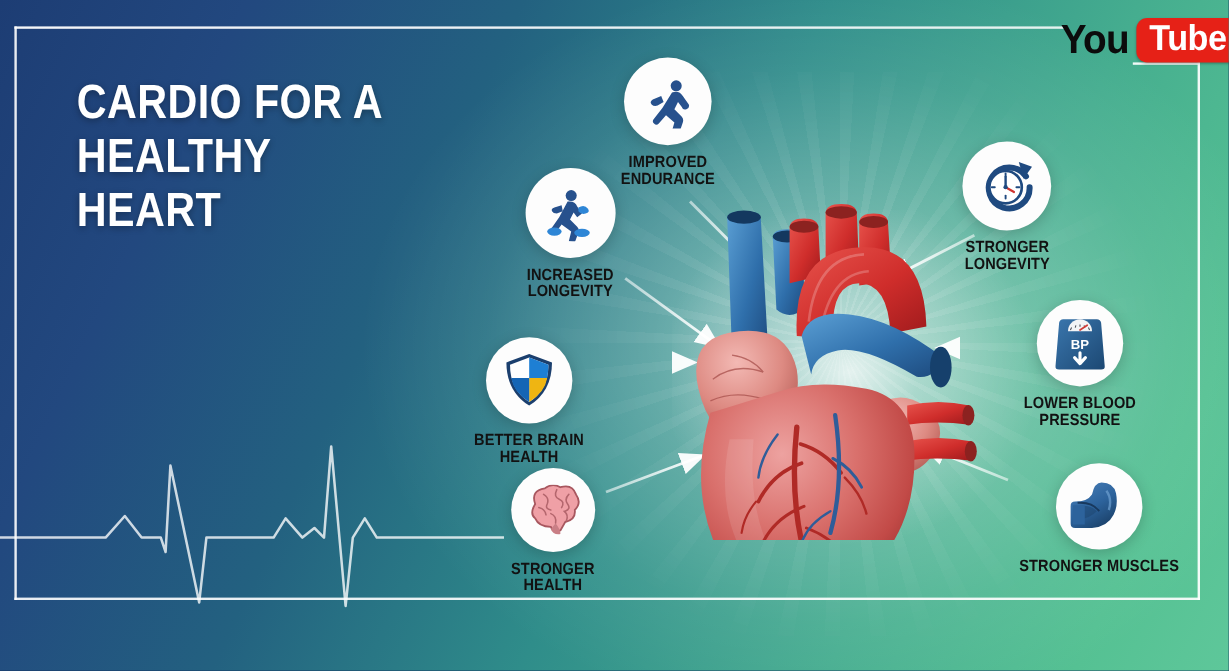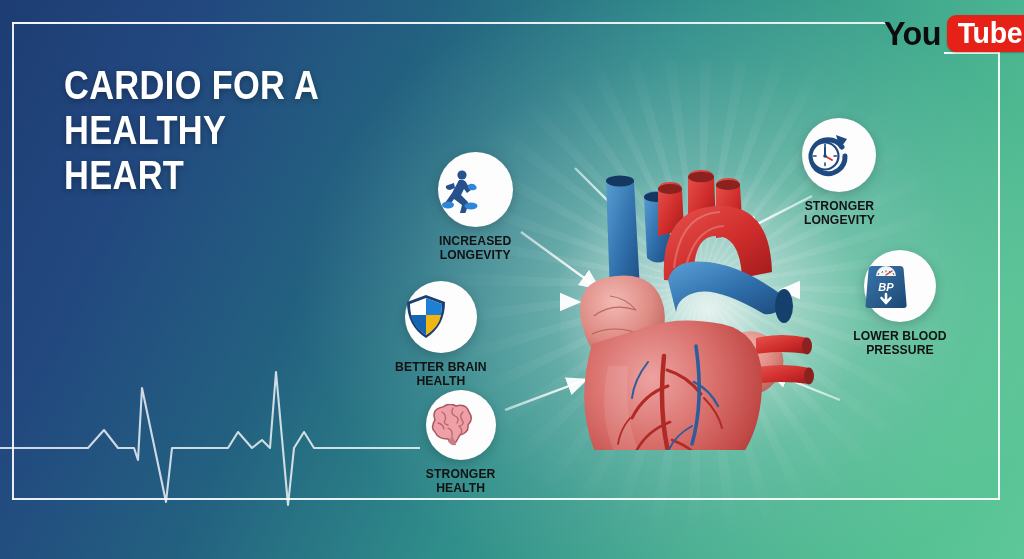--- a/index.html
+++ b/index.html
@@ -60,23 +60,22 @@
            transform:scaleX(0.95); transform-origin:left center; }
   .yt-box{ background:#e62117; border-radius:9px; padding:2px 9px 4px 9px; margin-left:3px;
            box-shadow:0 1px 2px rgba(0,0,0,0.25); }
   .yt-tube{ font-size:30px; font-weight:700; color:#fff; letter-spacing:-0.4px; line-height:1.05;
             transform:scaleX(0.95); display:inline-block; }
 
   
   .node{ position:absolute; display:flex; flex-direction:column; align-items:center; }
   .bubble{
     background:#fdfdfd; border-radius:50%;
-    display:flex; align-items:center; 
+    display:flex; align-items:center; justify-content:center;
     box-shadow:0 3px 12px rgba(0,0,0,0.20);
-    font-style:italic;
   }
   .node-label{
     margin-top:7px; text-align:center; color:#121212;
     font-weight:700; font-size:13.5px; line-height:1.06;
     letter-spacing:0.1px; text-transform:uppercase;
     transform:scaleX(0.90); white-space:pre-line;
   }
   .arrows{ position:absolute; inset:0; pointer-events:none; }
 </style>
 </head>
@@ -203,22 +202,35 @@
       <path d="M156,268 q14,14 18,30" stroke-width="2"></path>
     </g>
     <g stroke="#2f5d99" fill="none" stroke-linecap="round">
       <path d="M148,216 q8,56 -4,98" stroke-width="3.6"></path>
       <path d="M146,252 q16,8 24,24" stroke-width="2.4"></path>
       <path d="M144,296 q-18,10 -24,26" stroke-width="2"></path>
       <path d="M100,232 q-14,18 -16,36" stroke-width="2"></path>
     </g>
   </svg>
 
-
-  <div class="node" style="left:435px; top:152px;">
+  <div class="node" style="left:513px; top:48px;">
+    <div class="bubble" style="width:73px;height:73px">
+      <svg width="44" height="44" viewBox="0 0 44 44">
+        <g fill="#27518d">
+          <circle cx="28.5" cy="8.5" r="4.6"></circle>
+          <path d="M25,14 q6,-2 9,3 l5,7 q1,3 -2,4 q-3,1 -4,-2 l-3,-4 l-3,6 l6,6 q2,2 1,5 l-3,9 q-1,3 -4,2 q-3,-1 -2,-4 l2,-7 l-7,-6 l-6,7 q-2,2 -4,0 q-2,-2 0,-4 l7,-9 z"></path>
+          <path d="M13,25 q-3,1 -5,-1 q-2,-2 1,-4 l7,-3 l2,5 z"></path>
+        </g>
+      </svg>
+    </div>
+    <div class="node-label">IMPROVED
+ENDURANCE</div>
+  </div>
+
+  <div class="node" style="left:435px; top:140px;">
     <div class="bubble" style="width:75px;height:75px">
       <svg width="46" height="46" viewBox="0 0 46 46">
         <g fill="#27518d">
           <circle cx="24" cy="8" r="4.6"></circle>
           <path d="M21,13 q6,-1 8,4 l4,6 l-4,3 l-3,-4 l-3,6 l6,6 q2,2 1,5 l-3,8 l-5,-1 l2,-8 l-8,-6 l-5,7 l-4,-3 l7,-10 z"></path>
           <path d="M12,23 q-3,0 -4,-2 q-1,-2 2,-3 l6,-2 l1,5 z"></path>
         </g>
         <g fill="#2e86d6">
           <path d="M30,18 q5,-3 8,1 q2,3 -2,4 q-4,1 -6,-2 z"></path>
           <ellipse cx="10" cy="38" rx="6" ry="3.4"></ellipse>
@@ -305,20 +317,40 @@
         </g>
         <path d="M22,13 L28,9" stroke="#cf3b36" stroke-width="1.4" stroke-linecap="round"></path>
         <text x="22" y="29" font-family="Liberation Sans, sans-serif" font-size="11" font-weight="700" fill="#fff" text-anchor="middle">BP</text>
         <path d="M22,32 L22,39 M17.5,36 L22,41 L26.5,36" stroke="#fff" stroke-width="2.6" fill="none" stroke-linecap="round" stroke-linejoin="round"></path>
       </svg>
     </div>
     <div class="node-label">LOWER BLOOD
 PRESSURE</div>
   </div>
 
+  <div class="node" style="left:842px; top:386px;">
+    <div class="bubble" style="width:72px;height:72px">
+      <svg width="48" height="46" viewBox="0 0 48 46">
+        <defs>
+          <linearGradient id="musc" x1="0" y1="0" x2="0.6" y2="1">
+            <stop offset="0%" stop-color="#4a82bb"></stop>
+              <stop offset="60%" stop-color="#2d639c"></stop>
+              <stop offset="100%" stop-color="#1d456f"></stop>
+          </linearGradient>
+        </defs>
+        <path d="M26,3 q10,0 12,9 q2,10 -2,18 q-5,10 -18,11 l-14,0 q-4,0 -4,-4 l0,-14 q0,-4 4,-4
+                 q10,0 14,-6 q2,-10 8,-10 z" fill="url(#musc)"></path>
+        <path d="M6,23 q10,-2 16,4 q-7,7 -16,6 z" fill="#1d456f" opacity="0.55"></path>
+        <path d="M6,20 q12,-1 18,7" fill="none" stroke="#18395e" stroke-width="1.6"></path>
+        <path d="M30,10 q5,7 2,16" fill="none" stroke="#6ea0d0" stroke-width="2" opacity="0.7"></path>
+        <path d="M2,22 h10 v16 h-10 z" fill="#2d639c"></path>
+      </svg>
+    </div>
+    <div class="node-label">STRONGER MUSCLES</div>
+  </div>
 
   <div class="yt">
     <span class="yt-you">You</span>
     <span class="yt-box">
       <span class="yt-tube">Tube</span>
     </span>
   </div>
 
 </div>
 

